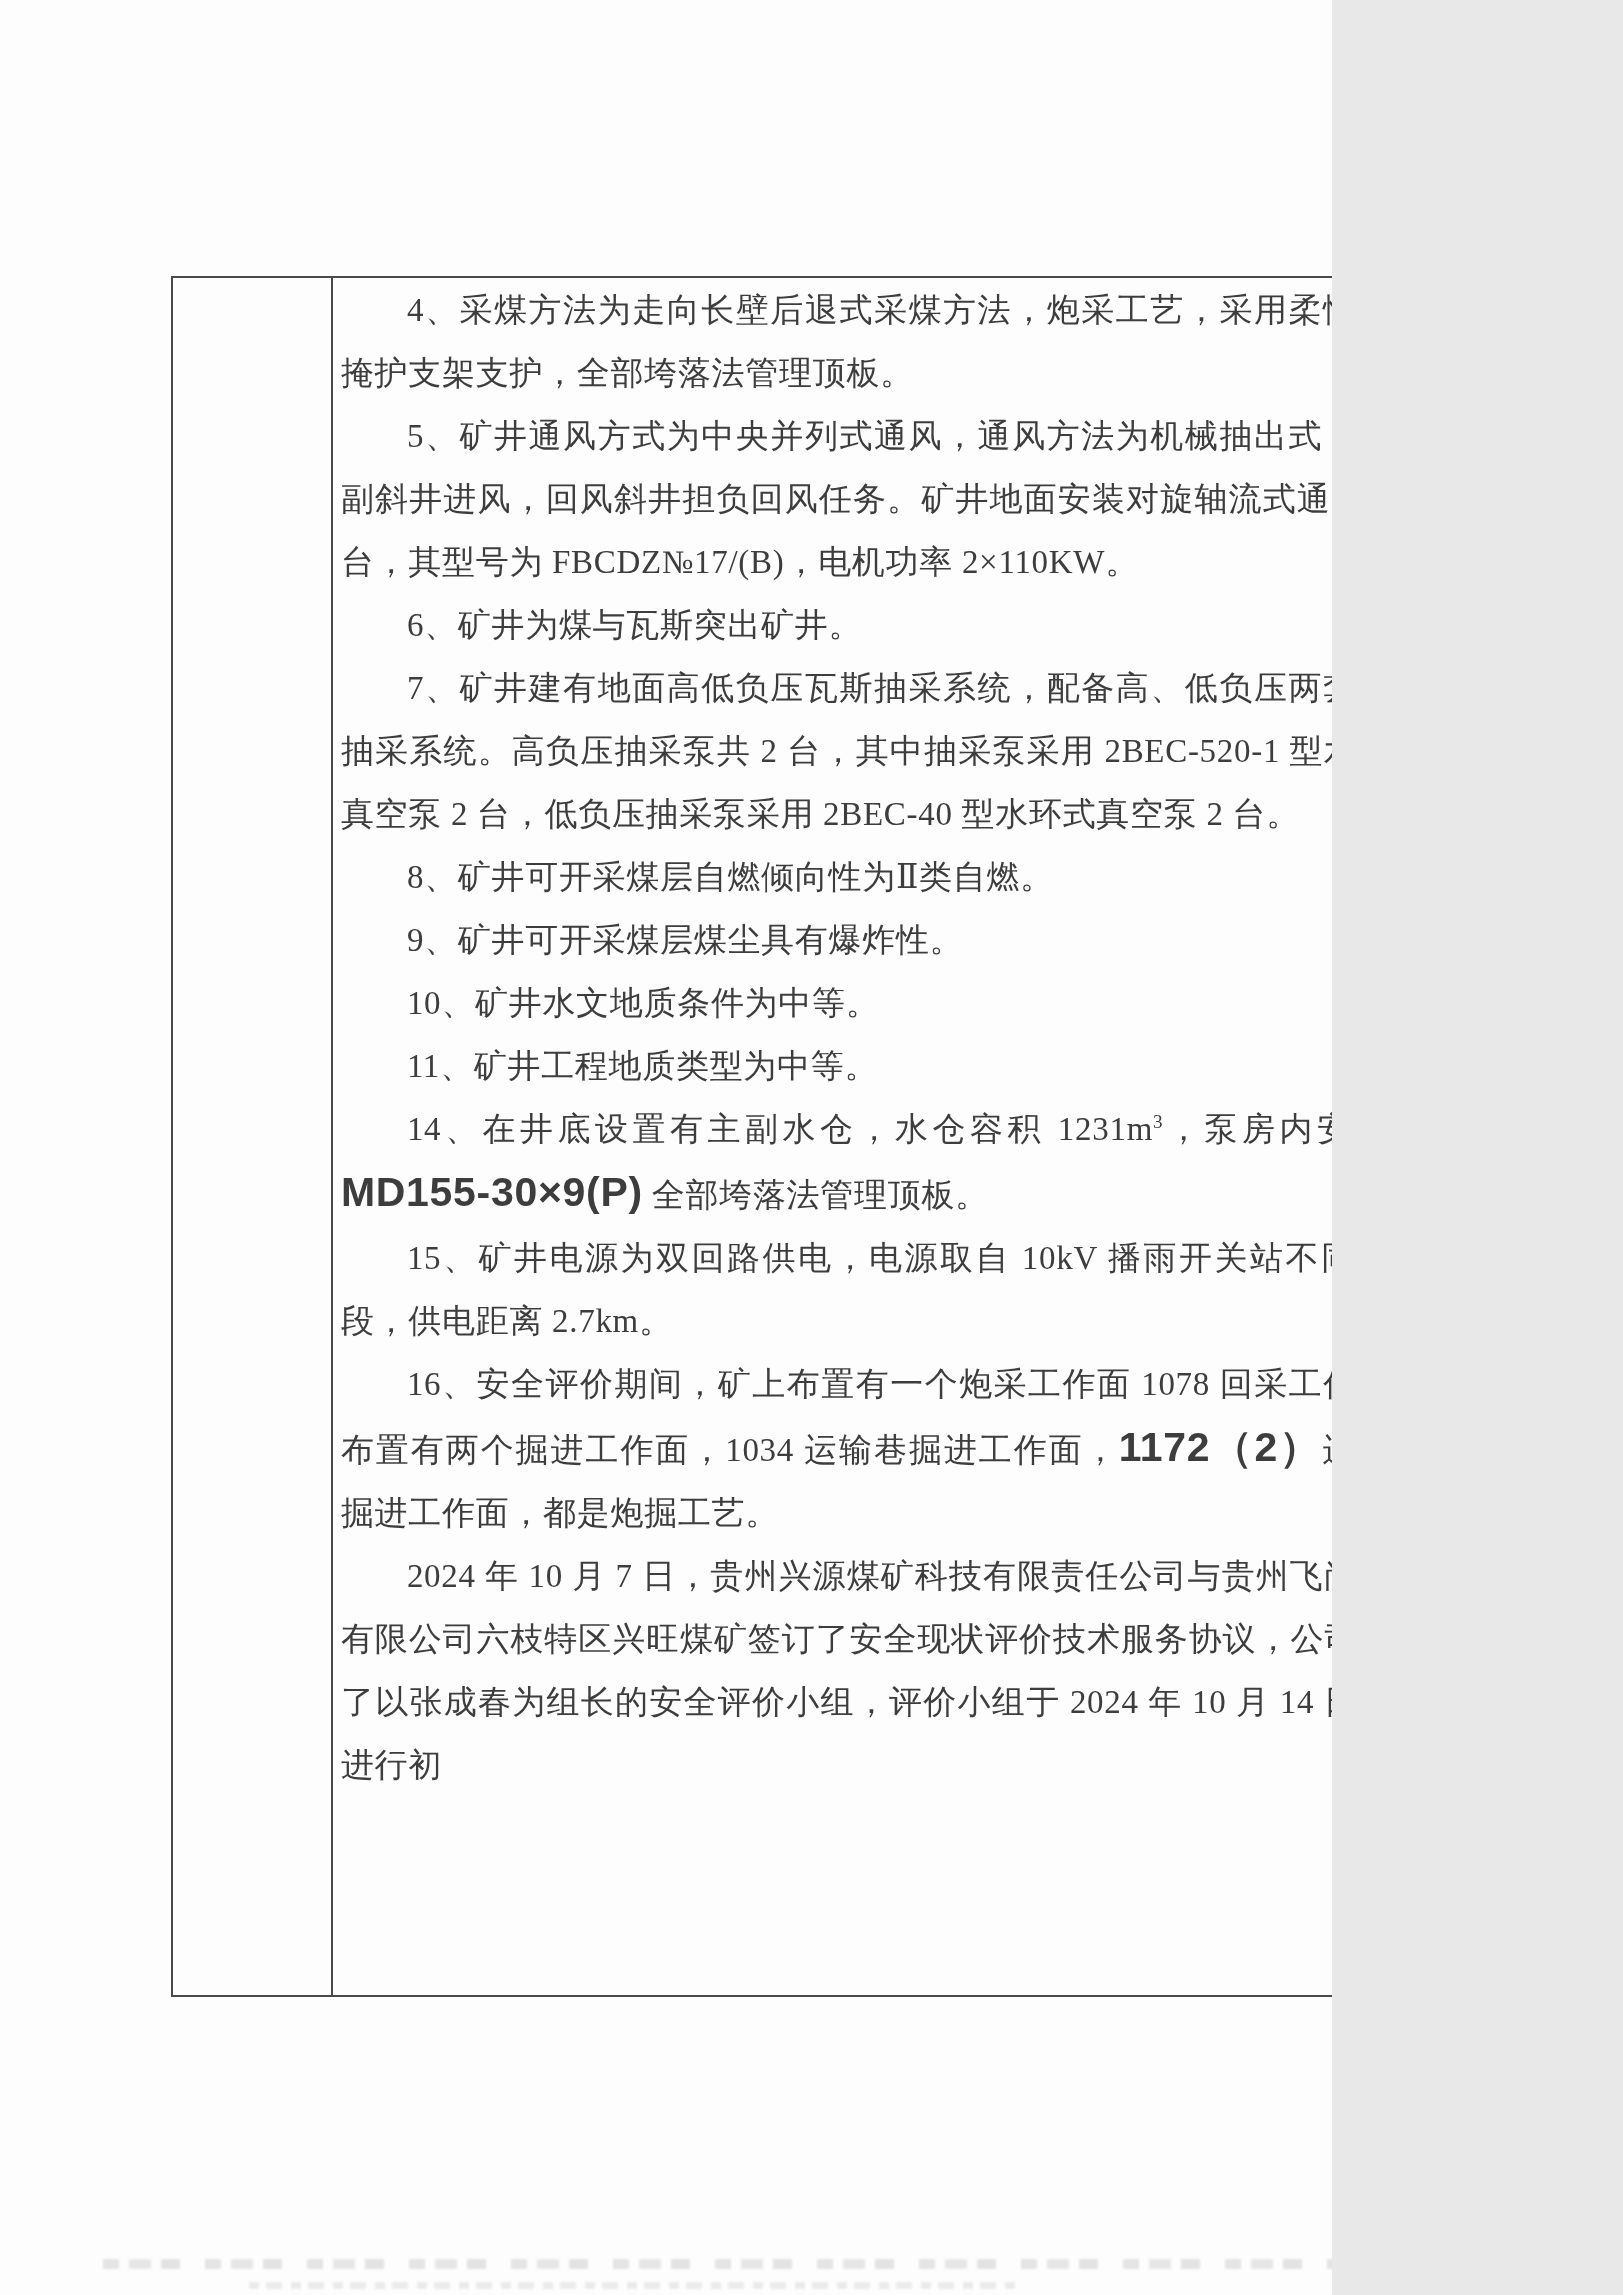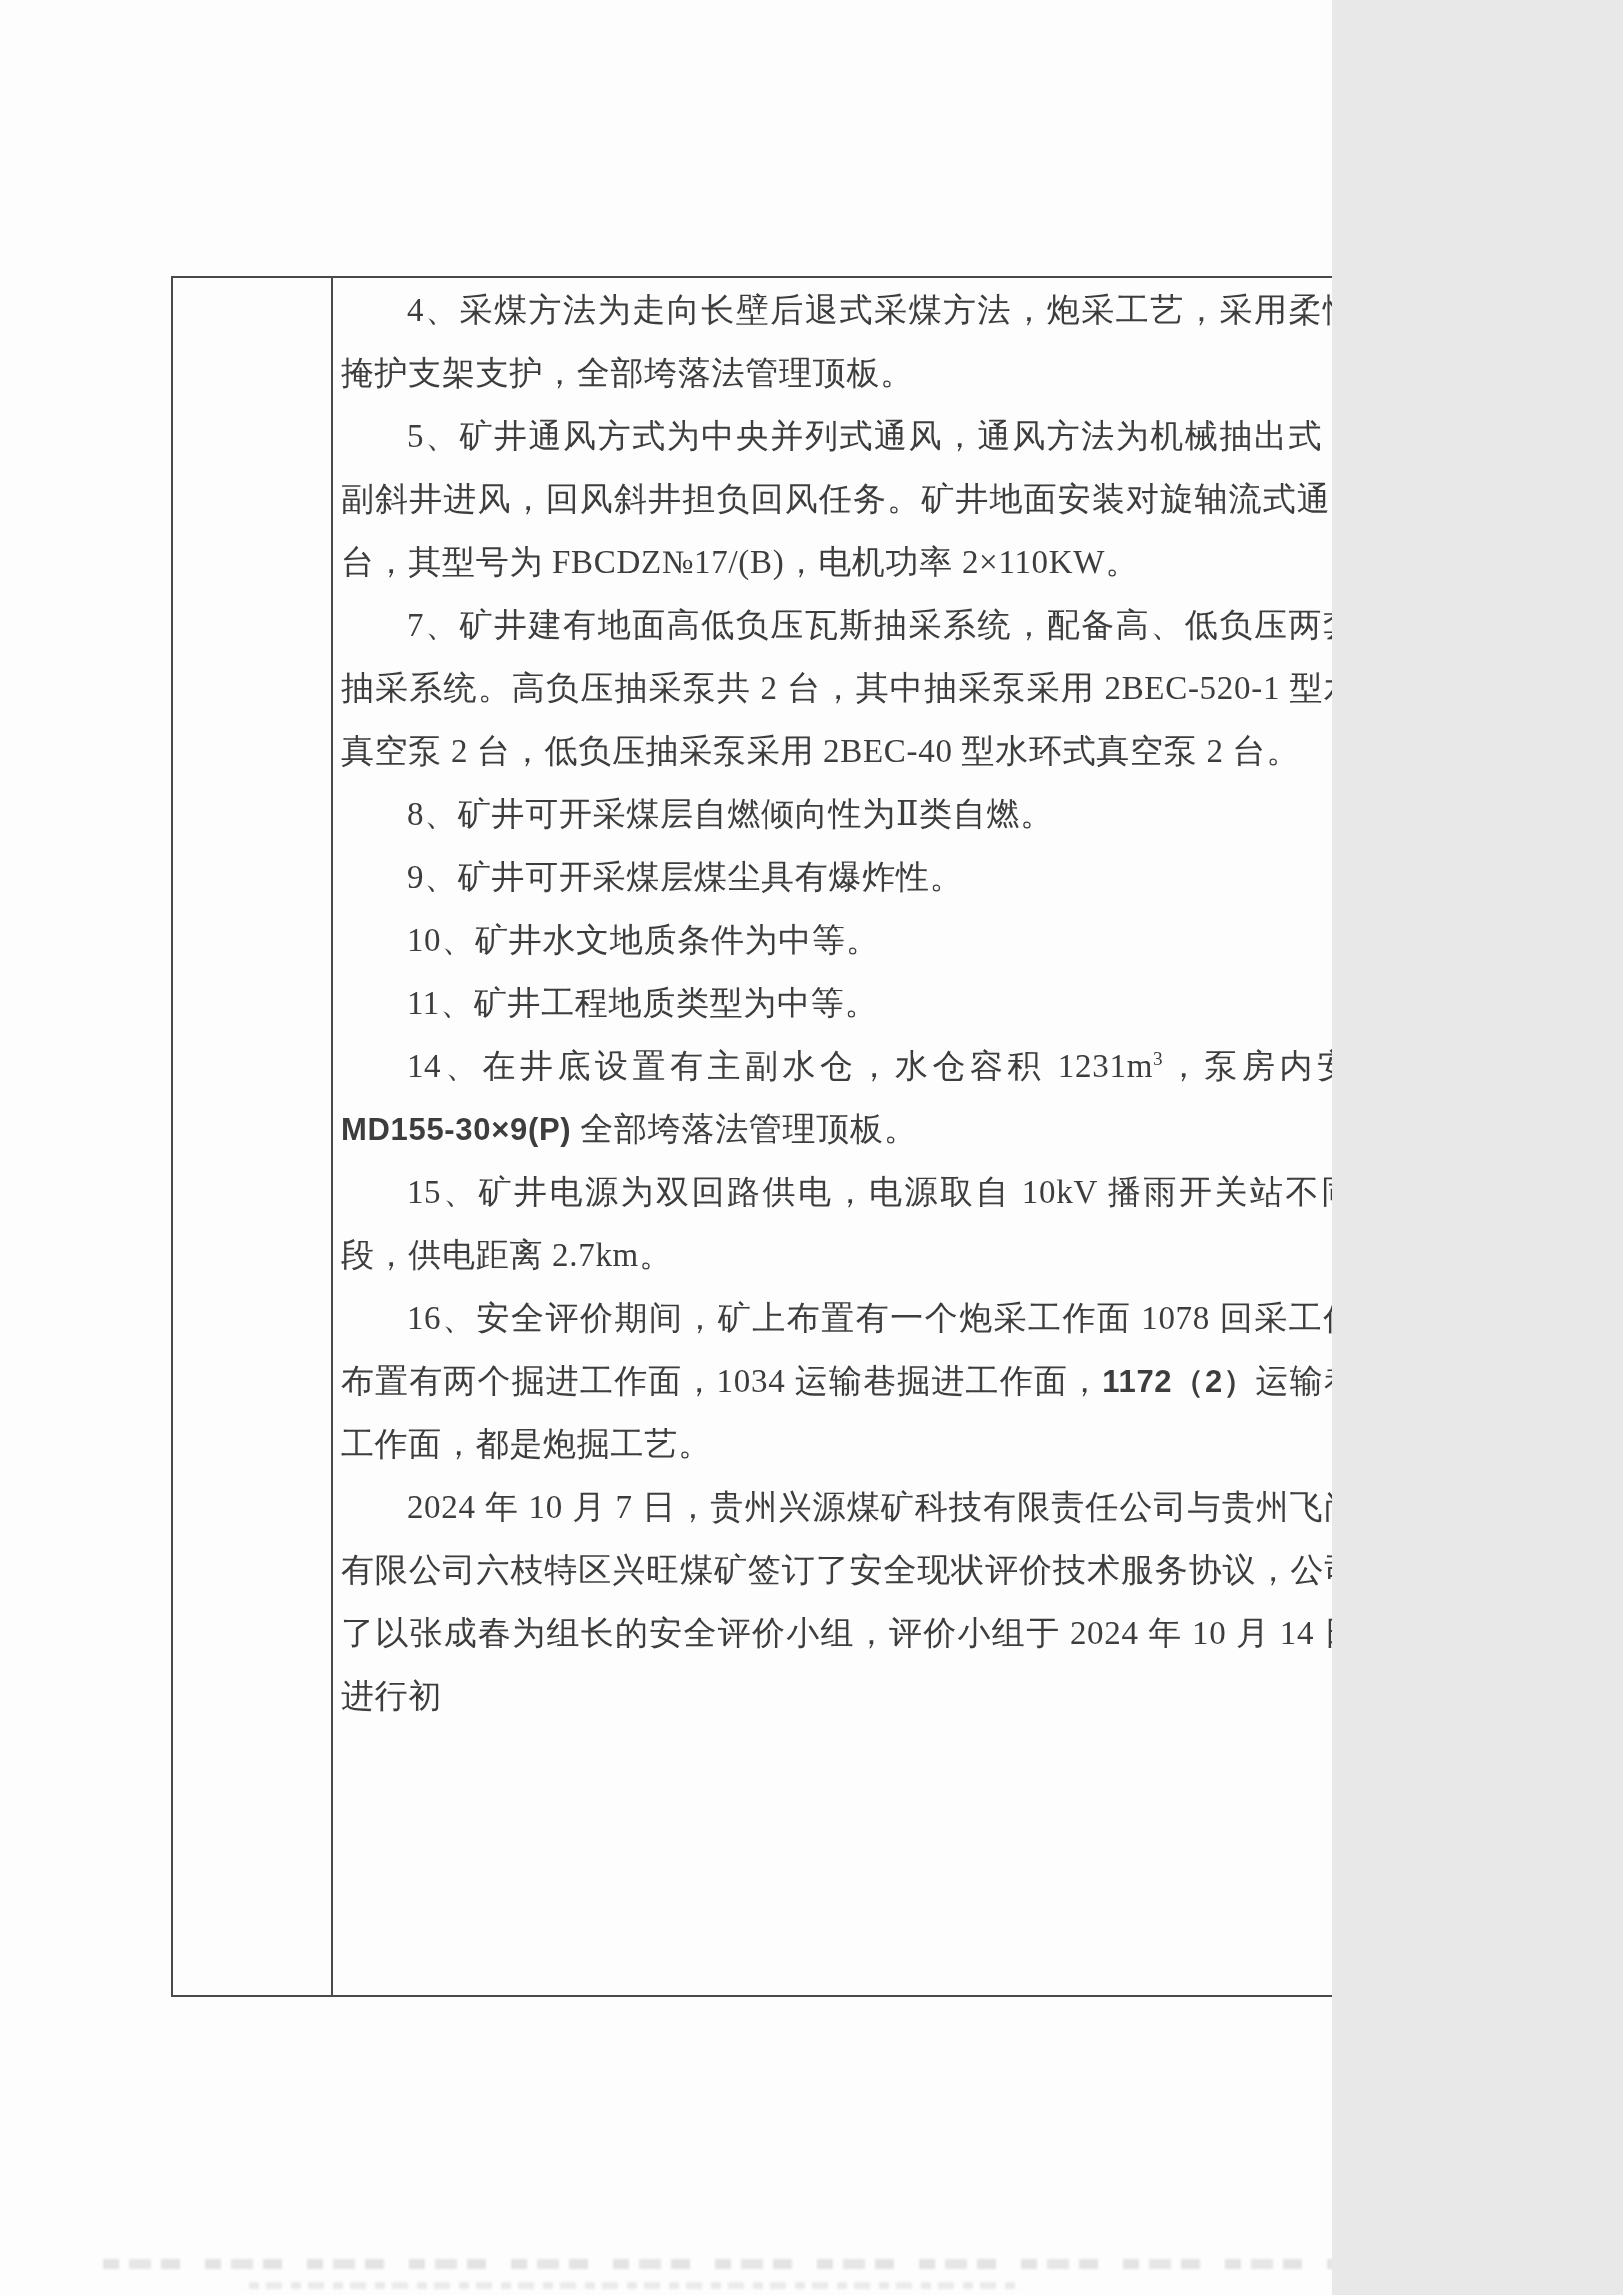--- a/index.html
+++ b/index.html
@@ -47,21 +47,21 @@
     padding: 0;
     text-indent: 2em;
     letter-spacing: 0.7px;
   }
   .para.heading {
     letter-spacing: 1.3px;
   }
   .seg-sans {
     font-family: "Liberation Sans", "DejaVu Sans", sans-serif;
     font-weight: 700;
-    font-size: 31px;
+    font-size: 41px;
   }
   .seg-sup {
     vertical-align: super;
     font-size: 58%;
     line-height: 0;
   }
   
   .bleed-row-1 {
     position: absolute;
     left: 103px;
@@ -91,20 +91,21 @@
 </head>
 <body>
 
 <div class="page" style="background: rgb(253, 253, 253);">
 
   <div class="doc-table">
     <div class="row-label-cell"></div>
     <div class="content-cell" style="color: rgb(61, 61, 61);">
         <p class="para"><span>4、采煤方法为走向长壁后退式采煤方法，炮采工艺，采用柔性液压掩护支架支护，全部垮落法管理顶板。</span></p>
         <p class="para"><span>5、矿井通风方式为中央并列式通风，通风方法为机械抽出式，主、副斜井进风，回风斜井担负回风任务。矿井地面安装对旋轴流式通风机 2 台，其型号为 FBCDZ№17/(B)，电机功率 2×110KW。</span></p>
+        <p class="para"><span>6、矿井为煤与瓦斯突出矿井。</span></p>
         <p class="para"><span>7、矿井建有地面高低负压瓦斯抽采系统，配备高、低负压两套瓦斯抽采系统。高负压抽采泵共 2 台，其中抽采泵采用 2BEC-520-1 型水环式真空泵 2 台，低负压抽采泵采用 2BEC-40 型水环式真空泵 2 台。</span></p>
         <p class="para"><span>8、矿井可开采煤层自燃倾向性为Ⅱ类自燃。</span></p>
         <p class="para"><span>9、矿井可开采煤层煤尘具有爆炸性。</span></p>
         <p class="para"><span>10、矿井水文地质条件为中等。</span></p>
         <p class="para"><span>11、矿井工程地质类型为中等。</span></p>
         <p class="para"><span>14、在井底设置有主副水仓，水仓容积 1231m</span><span class="seg-sup">3</span><span>，泵房内安装有 </span><span class="seg-sans">MD155-30×9(P)</span><span> 全部垮落法管理顶板。</span></p>
         <p class="para"><span>15、矿井电源为双回路供电，电源取自 10kV 播雨开关站不同母线段，供电距离 2.7km。</span></p>
         <p class="para"><span>16、安全评价期间，矿上布置有一个炮采工作面 1078 回采工作面，布置有两个掘进工作面，1034 运输巷掘进工作面，</span><span class="seg-sans">1172（2）</span><span>运输巷掘进工作面，都是炮掘工艺。</span></p>
         <p class="para"><span>2024 年 10 月 7 日，贵州兴源煤矿科技有限责任公司与贵州飞尚能源有限公司六枝特区兴旺煤矿签订了安全现状评价技术服务协议，公司成立了以张成春为组长的安全评价小组，评价小组于 2024 年 10 月 14 日到矿进行初</span></p>
       </div>

